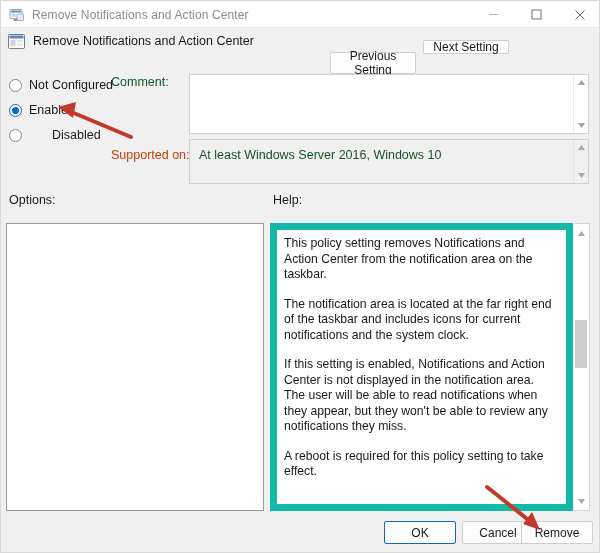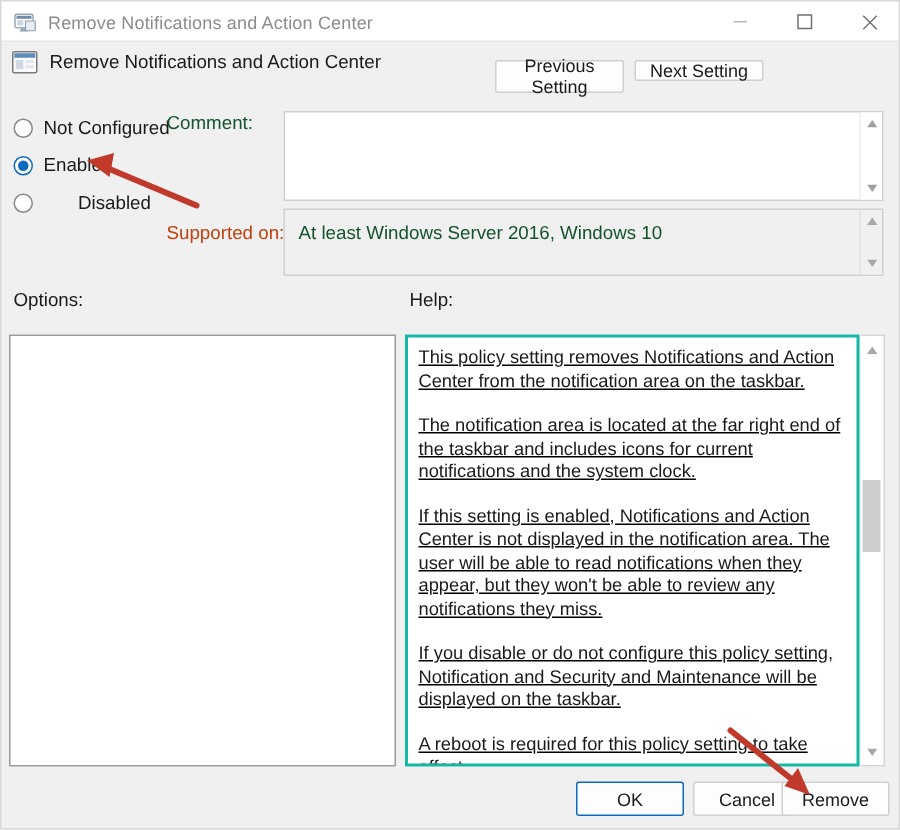--- a/index.html
+++ b/index.html
@@ -94,21 +94,21 @@
     font-size: 12px;
     color: #1a1a1a;
     display: flex;
     align-items: center;
     justify-content: center;
     box-sizing: border-box;
     padding: 0;
   }
   .btn-prev {
     position: absolute;
-    left: 329px; top: 39px;
+    left: 329px; top: 51px;
     width: 86px; height: 22px;
   }
   .btn-next {
     position: absolute;
     left: 422px; top: 39px;
     width: 86px; height: 14px;
   }
 
   
   .radio-row {
@@ -237,25 +237,24 @@
     border: 1px solid #9b9b9b;
     box-sizing: border-box;
   }
 
   
   .help-panel {
     position: absolute;
     left: 269px; top: 222px;
     width: 303px; height: 288px;
     background: #ffffff;
-    border: 2px solid #14b8a6;
+    border: 7px solid #14b8a6;
     box-sizing: border-box;
     padding: 6px 8px 0 7px;
     overflow: hidden;
-    text-decoration: underline;
   }
   .help-p {
     font-size: 12.2px;
     color: #1a1a1a;
     line-height: 15.5px;
     margin: 0 0 14px 0;
   }
   .help-scrollbar {
     position: absolute;
     left: 573px; top: 222px;
@@ -411,21 +410,20 @@
 
   <div class="lbl-options">Options:</div>
   <div class="lbl-help">Help:</div>
 
   <div class="options-panel"></div>
 
   <div class="help-panel">
     <p class="help-p">This policy setting removes Notifications and Action Center from the notification area on the taskbar.</p>
     <p class="help-p">The notification area is located at the far right end of the taskbar and includes icons for current notifications and the system clock.</p>
     <p class="help-p">If this setting is enabled, Notifications and Action Center is not displayed in the notification area. The user will be able to read notifications when they appear, but they won't be able to review any notifications they miss.</p>
-    <p class="help-p">If you disable or do not configure this policy setting, Notification and Security and Maintenance will be displayed on the taskbar.</p>
     <p class="help-p">A reboot is required for this policy setting to take effect.</p>
   </div>
   <div class="help-scrollbar">
     <div class="help-sb-arrow top">
       <svg width="7" height="5" viewBox="0 0 7 5">
           <polygon points="3.5,0 7,5 0,5" fill="#a8a8a8"></polygon>
         </svg>
     </div>
     <div class="help-sb-thumb"></div>
     <div class="help-sb-arrow bottom">

